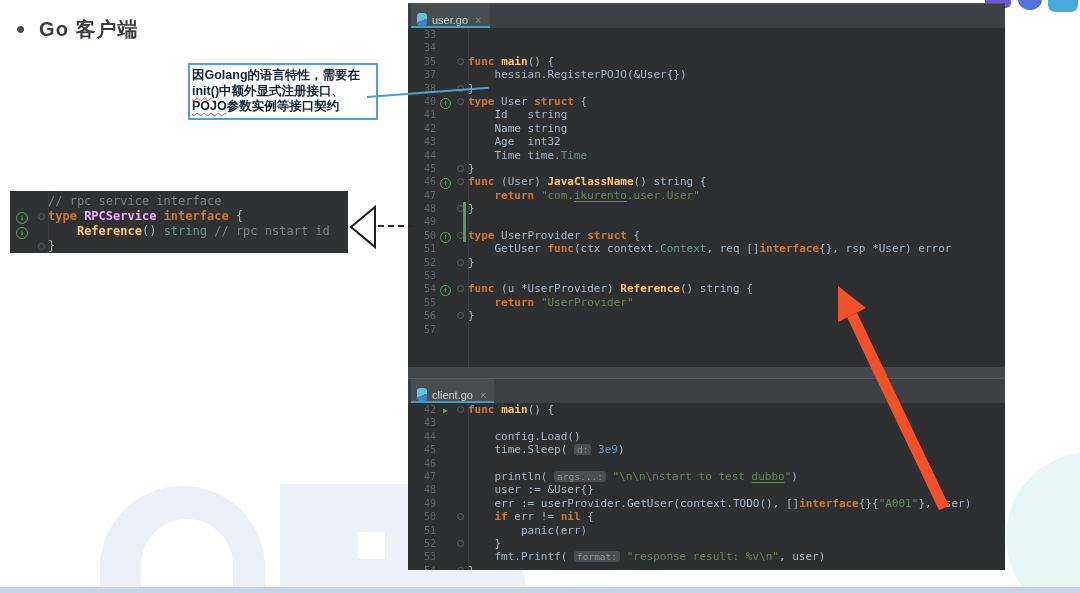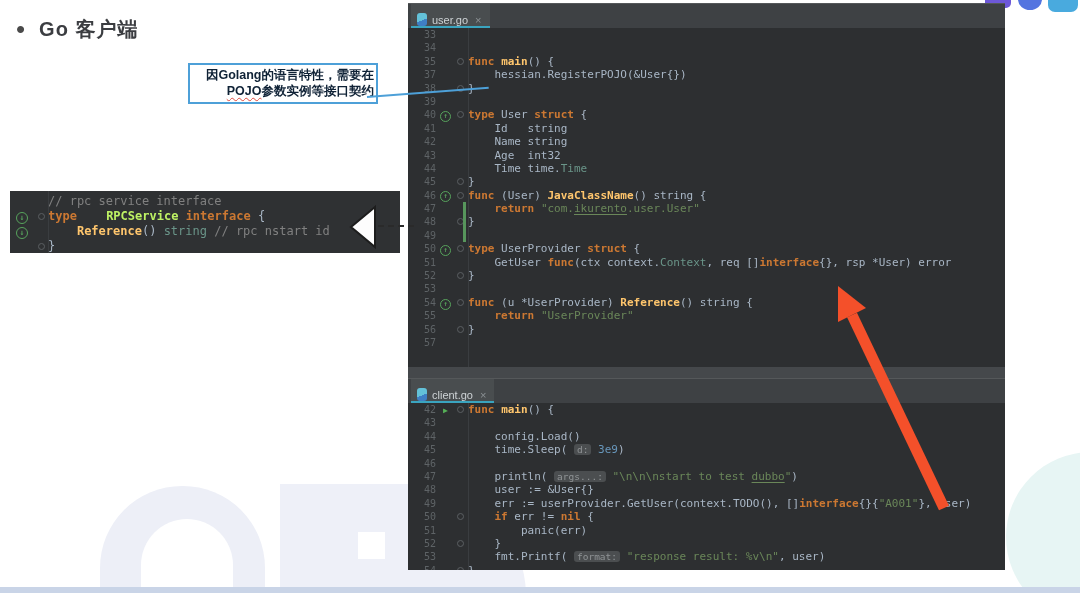--- a/index.html
+++ b/index.html
@@ -21,28 +21,28 @@
   .lg2{left:1018px;top:-11px;width:24px;height:21px;background:#5374e0;border-radius:50%;}
   .lg3{left:1048px;top:-13px;width:30px;height:25px;background:#49aade;border-radius:7px;}
 
   
   .title{position:absolute;left:16px;top:14px;z-index:20;display:flex;align-items:center;}
   .title .bullet{font-size:26px;color:#4a4a4a;margin-right:14px;line-height:30px;}
   .title .txt{font-size:20px;font-weight:bold;color:#3b3d41;letter-spacing:1px;}
 
   
   .callout{position:absolute;left:188px;top:63px;width:182px;z-index:25;background:#fff;
-           border:2px solid #4da0d8;padding:3px 2px;text-align:right;}
+           border:2px solid #4da0d8;padding:3px 2px;text-align:left;}
   .callout .cl{font-size:12.5px;font-weight:bold;color:#0f2236;line-height:15.5px;white-space:nowrap;}
   .c-sq{text-decoration:underline wavy #e04b3f 1px;text-underline-offset:2px;}
   .callout-line-el{position:absolute;left:367px;top:96px;width:122px;height:0;
            border-top:2px solid #4da0d8;transform:rotate(-4.3deg);transform-origin:left center;z-index:26;}
 
   
-  .snippet{position:absolute;left:10px;top:191px;width:390px;height:62px;background:#2f3133;
+  .snippet{position:absolute;left:10px;top:191px;width:338px;height:62px;background:#2f3133;
            z-index:15;padding-top:3px;box-sizing:border-box;overflow:hidden;}
   .snippet .gutline{left:38px;}
   .pointer-tri{position:absolute;left:348px;top:204px;z-index:28;}
   .pointer-dash{position:absolute;left:378px;top:225px;width:36px;height:0;border-top:2px dashed #2a2a2a;z-index:28;}
 
   
   .idewin{position:absolute;left:408px;width:597px;background:#2d2f31;z-index:10;border-top:1px solid #55585a;box-sizing:border-box;}
   .win-user{top:3px;height:375px;}
   .win-client{top:378px;height:192px;}
   .tabbar{position:relative;height:24px;background:#3e4144;display:flex;align-items:flex-end;}
@@ -78,21 +78,21 @@
   .snippet .ic-impl{width:10px;height:10px;font-size:8px;line-height:9px;}
 
   
   .c-kw{color:#cc7832;font-weight:600;}
   .c-fn{color:#ffc66d;font-weight:600;}
   .c-str{color:#6a8759;}
   .c-strU{color:#6a8759;text-decoration:underline;text-underline-offset:2px;}
   .c-com{color:#808080;}
   .c-num{color:#6897bb;}
   .c-pl{color:#a9b7c6;}
-  .c-plb{color:#bef264;font-weight:600;margin-left:22px;}
+  .c-plb{color:#f0abfc;font-weight:600;}
   .c-typ{color:#6a9589;}
   .c-hint{background:#4b4e50;color:#909496;border-radius:3px;padding:0 3px;font-size:9.5px;}
 
   
   .overlay{position:absolute;left:0;top:0;width:1080px;height:593px;z-index:40;pointer-events:none;}
 </style>
 </head>
 <body>
 
 <div class="page">
@@ -108,20 +108,21 @@
   <div class="lg lg2"></div>
   <div class="lg lg3"></div>
 
   <div class="title">
     <span class="bullet">•</span>
     <span class="txt">Go 客户端</span>
   </div>
 
   <div class="callout" id="callout-box">
       <div class="cl"><span>因Golang的语言特性，需要在</span></div>
+      <div class="cl"><span class="c-sq">init()</span><span>中额外显式注册接口、</span></div>
       <div class="cl"><span class="c-sq">POJO</span><span>参数实例等接口契约</span></div>
     </div>
   <div class="callout-line-el"></div>
 
   <div class="snippet">
     <div class="gutline"></div>
     <div id="snippet-code">
         <div class="code-row"><span class="gut"></span><span class="fold"></span><span class="ctext"><span class="c-com">// rpc service interface</span></span></div>
         <div class="code-row"><span class="gut"><span class="ic-impl">↓</span></span><span class="fold"><span class="ic-fold"></span></span><span class="ctext"><span class="c-kw">type</span><span class="c-pl"> </span><span class="c-plb">RPCService</span><span class="c-pl"> </span><span class="c-kw">interface</span><span class="c-pl"> {</span></span></div>
         <div class="code-row"><span class="gut"><span class="ic-impl">↓</span></span><span class="fold"></span><span class="ctext"><span class="c-pl">    </span><span class="c-fn">Reference</span><span class="c-pl">() </span><span class="c-typ">string</span><span class="c-pl"> </span><span class="c-com">// rpc nstart id</span></span></div>
@@ -143,21 +144,20 @@
       </div>
     </div>
     <div class="codearea" id="user-code">
       <div class="gutline"></div>
       <div class="vcsbar"></div>
     <div class="code-row"><span class="lnum">33</span><span class="gut"></span><span class="fold"></span></div>
         <div class="code-row"><span class="lnum">34</span><span class="gut"></span><span class="fold"></span><span class="ctext"></span></div>
         <div class="code-row"><span class="lnum">35</span><span class="gut"></span><span class="fold"><span class="ic-fold"></span></span><span class="ctext"><span class="c-kw">func</span><span class="c-pl"> </span><span class="c-fn">main</span><span class="c-pl">() {</span></span></div>
         <div class="code-row"><span class="lnum">37</span><span class="gut"></span><span class="fold"></span><span class="ctext"><span class="c-pl">    hessian.RegisterPOJO(&amp;User{})</span></span></div>
         <div class="code-row"><span class="lnum">38</span><span class="gut"></span><span class="fold"><span class="ic-fold"></span></span><span class="ctext"><span class="c-pl">}</span></span></div>
-        <div class="code-row"><span class="lnum">39</span><span class="gut"></span><span class="fold"></span><span class="ctext"></span></div>
         <div class="code-row"><span class="lnum">40</span><span class="gut"><span class="ic-impl">↑</span></span><span class="fold"><span class="ic-fold"></span></span><span class="ctext"><span class="c-kw">type</span><span class="c-pl"> User </span><span class="c-kw">struct</span><span class="c-pl"> {</span></span></div>
         <div class="code-row"><span class="lnum">41</span><span class="gut"></span><span class="fold"></span><span class="ctext"><span class="c-pl">    Id   string</span></span></div>
         <div class="code-row"><span class="lnum">42</span><span class="gut"></span><span class="fold"></span><span class="ctext"><span class="c-pl">    Name string</span></span></div>
         <div class="code-row"><span class="lnum">43</span><span class="gut"></span><span class="fold"></span><span class="ctext"><span class="c-pl">    Age  int32</span></span></div>
         <div class="code-row"><span class="lnum">44</span><span class="gut"></span><span class="fold"></span><span class="ctext"><span class="c-pl">    Time time.</span><span class="c-typ">Time</span></span></div>
         <div class="code-row"><span class="lnum">45</span><span class="gut"></span><span class="fold"><span class="ic-fold"></span></span><span class="ctext"><span class="c-pl">}</span></span></div>
         <div class="code-row"><span class="lnum">46</span><span class="gut"><span class="ic-impl">↑</span></span><span class="fold"><span class="ic-fold"></span></span><span class="ctext"><span class="c-kw">func</span><span class="c-pl"> (User) </span><span class="c-fn">JavaClassName</span><span class="c-pl">() string {</span></span></div>
         <div class="code-row"><span class="lnum">47</span><span class="gut"></span><span class="fold"></span><span class="ctext"><span class="c-pl">    </span><span class="c-kw">return</span><span class="c-pl"> </span><span class="c-str">"com.</span><span class="c-strU">ikurento</span><span class="c-str">.user.User"</span></span></div>
         <div class="code-row"><span class="lnum">48</span><span class="gut"></span><span class="fold"><span class="ic-fold"></span></span><span class="ctext"><span class="c-pl">}</span></span></div>
         <div class="code-row"><span class="lnum">49</span><span class="gut"></span><span class="fold"></span><span class="ctext"></span></div>

